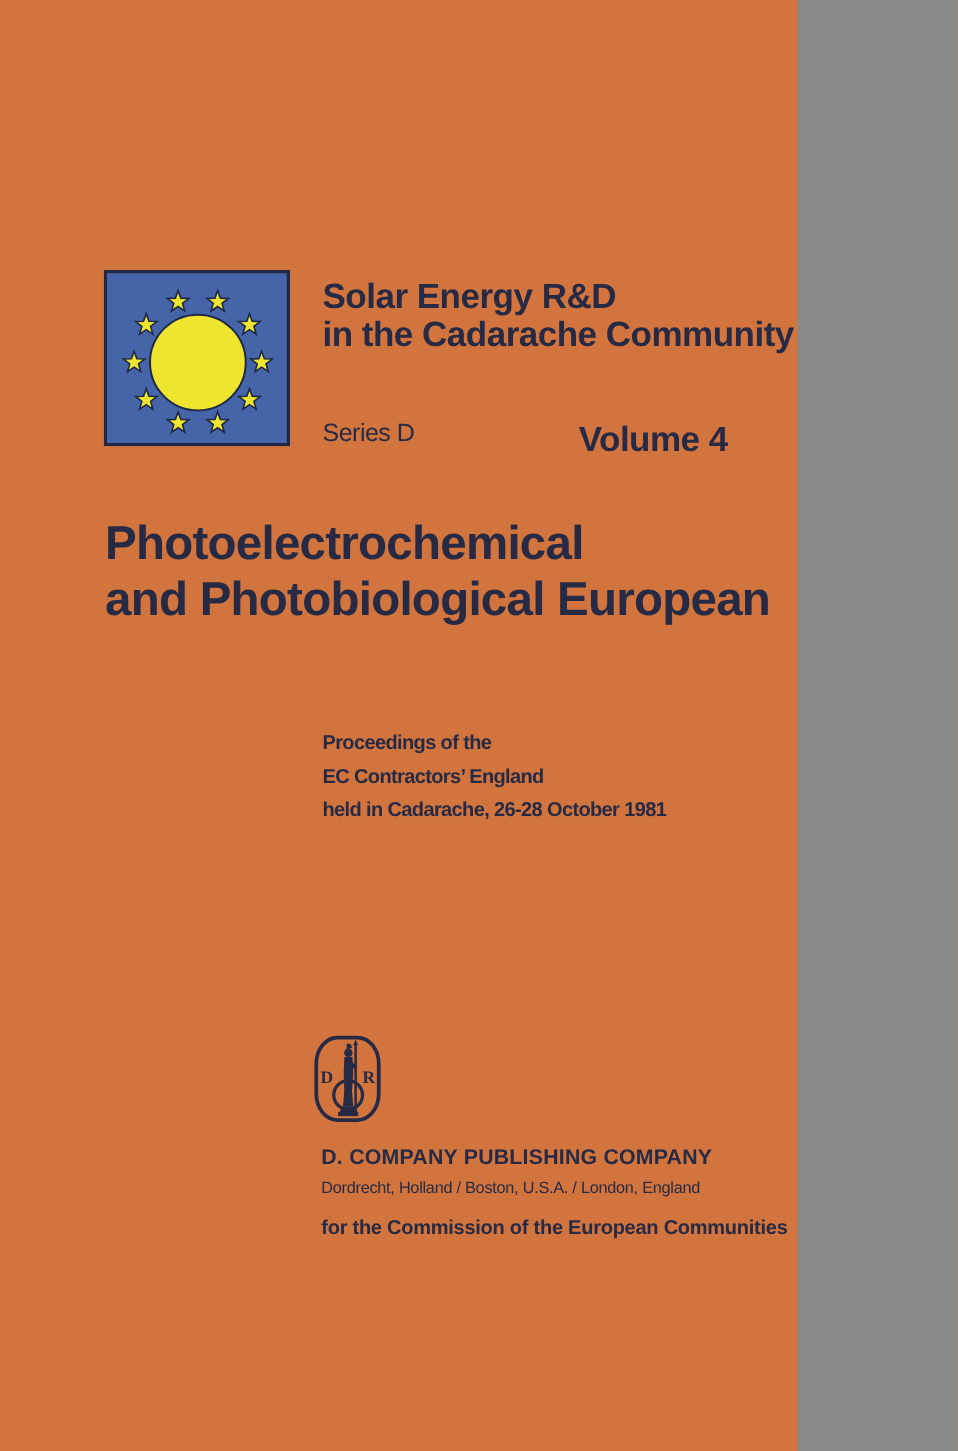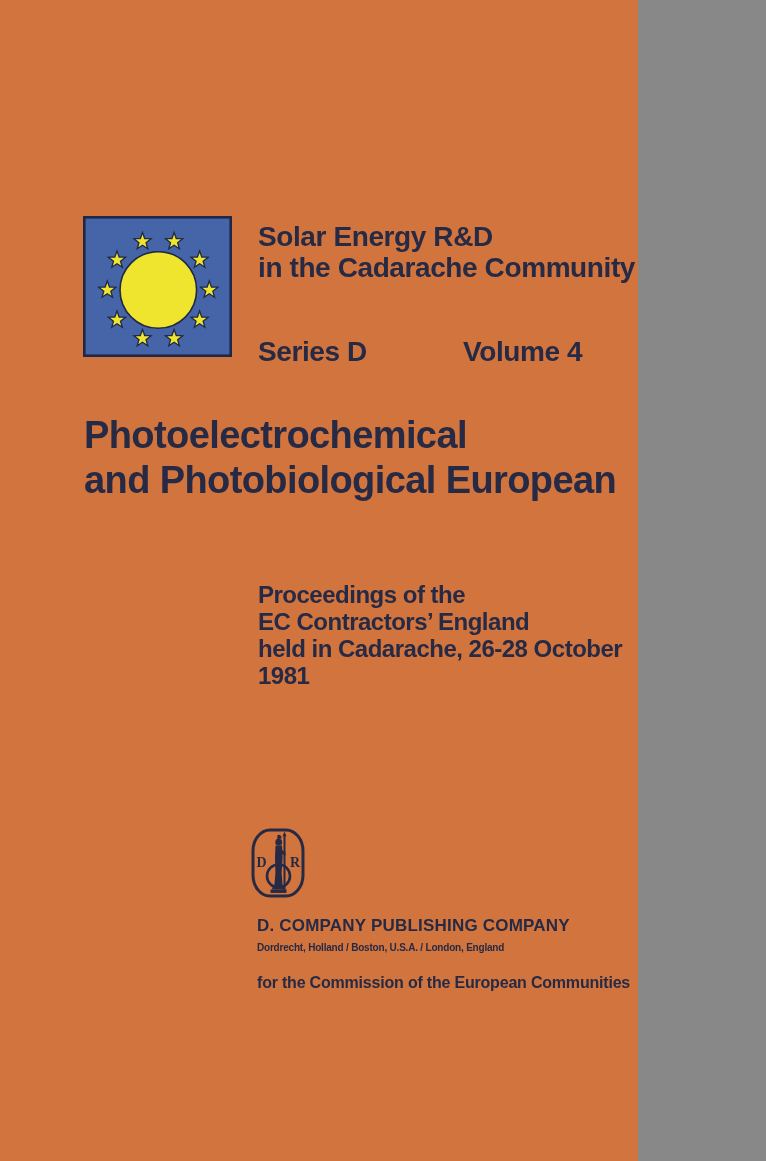--- a/index.html
+++ b/index.html
@@ -11,38 +11,38 @@
     font-family:"Liberation Sans",sans-serif;
     overflow:hidden;
   }
   .abs{position:absolute;}
   
   .eu-logo{left:83px;top:216px;}
   .flag-fill{fill:var(--flag_blue,#4565A8);stroke:var(--outline_navy,#1F2947);}
   .sun-fill{fill:var(--sun_yellow,#EFE42E);stroke:var(--outline_navy,#1F2947);}
   
   .series-title{left:258px;top:221px;font-size:28px;font-weight:700;line-height:31px;letter-spacing:-0.4px;}
-  .series-label{left:258px;top:336px;font-size:28px;font-weight:700;letter-spacing:-0.4px;}
+  .series-label{left:258px;top:336px;font-size:20px;font-weight:400;letter-spacing:-0.4px;}
   .volume-label{left:463px;top:336px;font-size:28px;font-weight:700;letter-spacing:-0.4px;}
   
   .main-title{left:84px;top:413px;font-size:38px;font-weight:700;line-height:45px;letter-spacing:-0.6px;}
   
-  .subtitle{left:258px;top:581px;font-size:24px;font-weight:700;line-height:27px;letter-spacing:-0.5px;}
+  .subtitle{left:258px;top:581px;font-size:16px;font-weight:700;line-height:27px;letter-spacing:-0.5px;}
   
   .pub-emblem{left:251px;top:828px;}
   .emb-stroke{stroke:var(--text_navy,#262A44);fill:none;}
   .emb-fill{fill:var(--text_navy,#262A44);}
   .emb-letter{
     fill:var(--text_navy,#262A44);
     font-family:"Liberation Serif",serif;
     font-weight:700;font-size:14px;
   }
   
   .pub-name{left:257px;top:916px;font-size:17px;font-weight:700;letter-spacing:0.2px;}
-  .pub-loc{left:257px;top:942px;font-size:10px;font-weight:700;letter-spacing:-0.2px;}
+  .pub-loc{left:257px;top:942px;font-size:13px;font-weight:400;letter-spacing:-0.2px;}
   .pub-for{left:257px;top:974px;font-size:16px;font-weight:700;letter-spacing:-0.2px;}
   .line{display:block;}
 </style>
 </head>
 <body>
 
 <div class="cover">
 
   <svg class="abs eu-logo" width="149" height="141" viewBox="0 0 149 141" aria-hidden="true">
     <defs>

